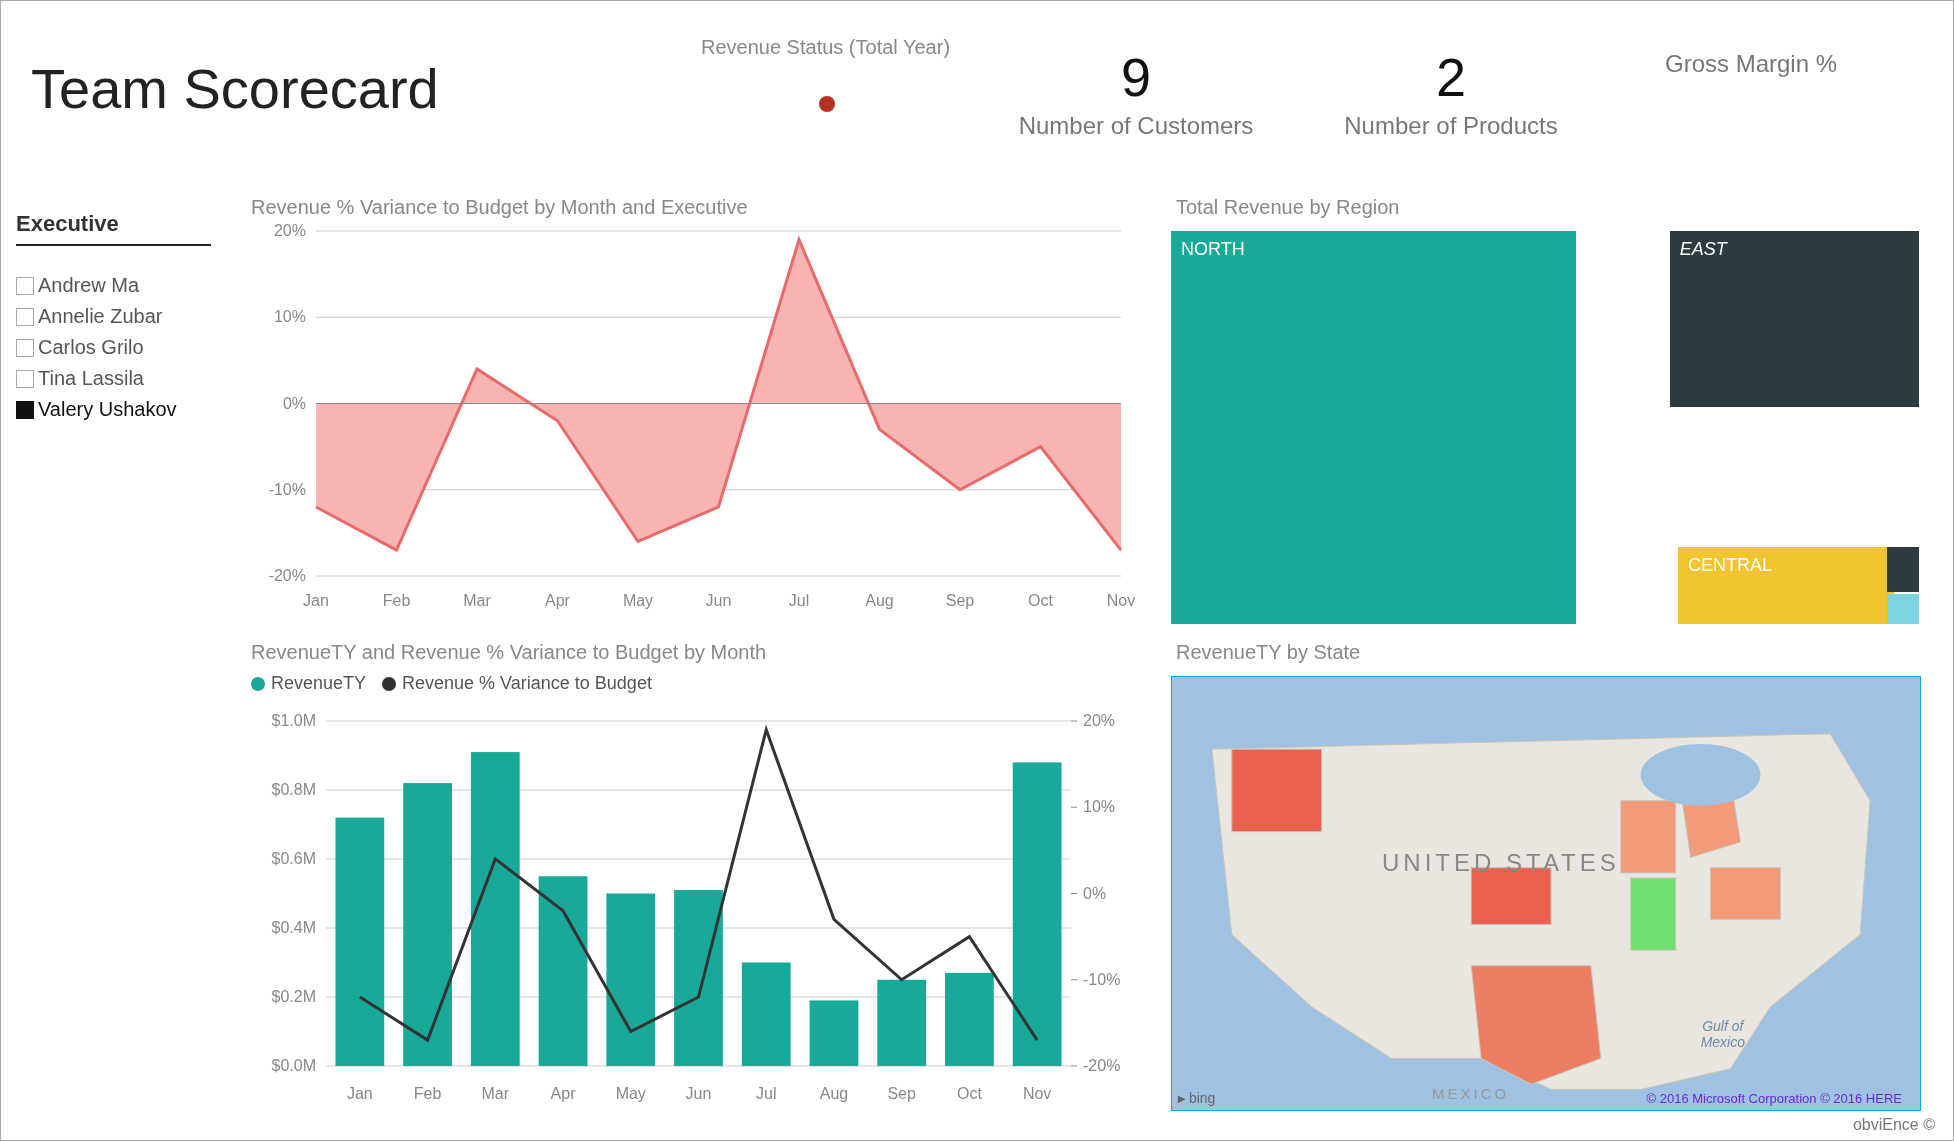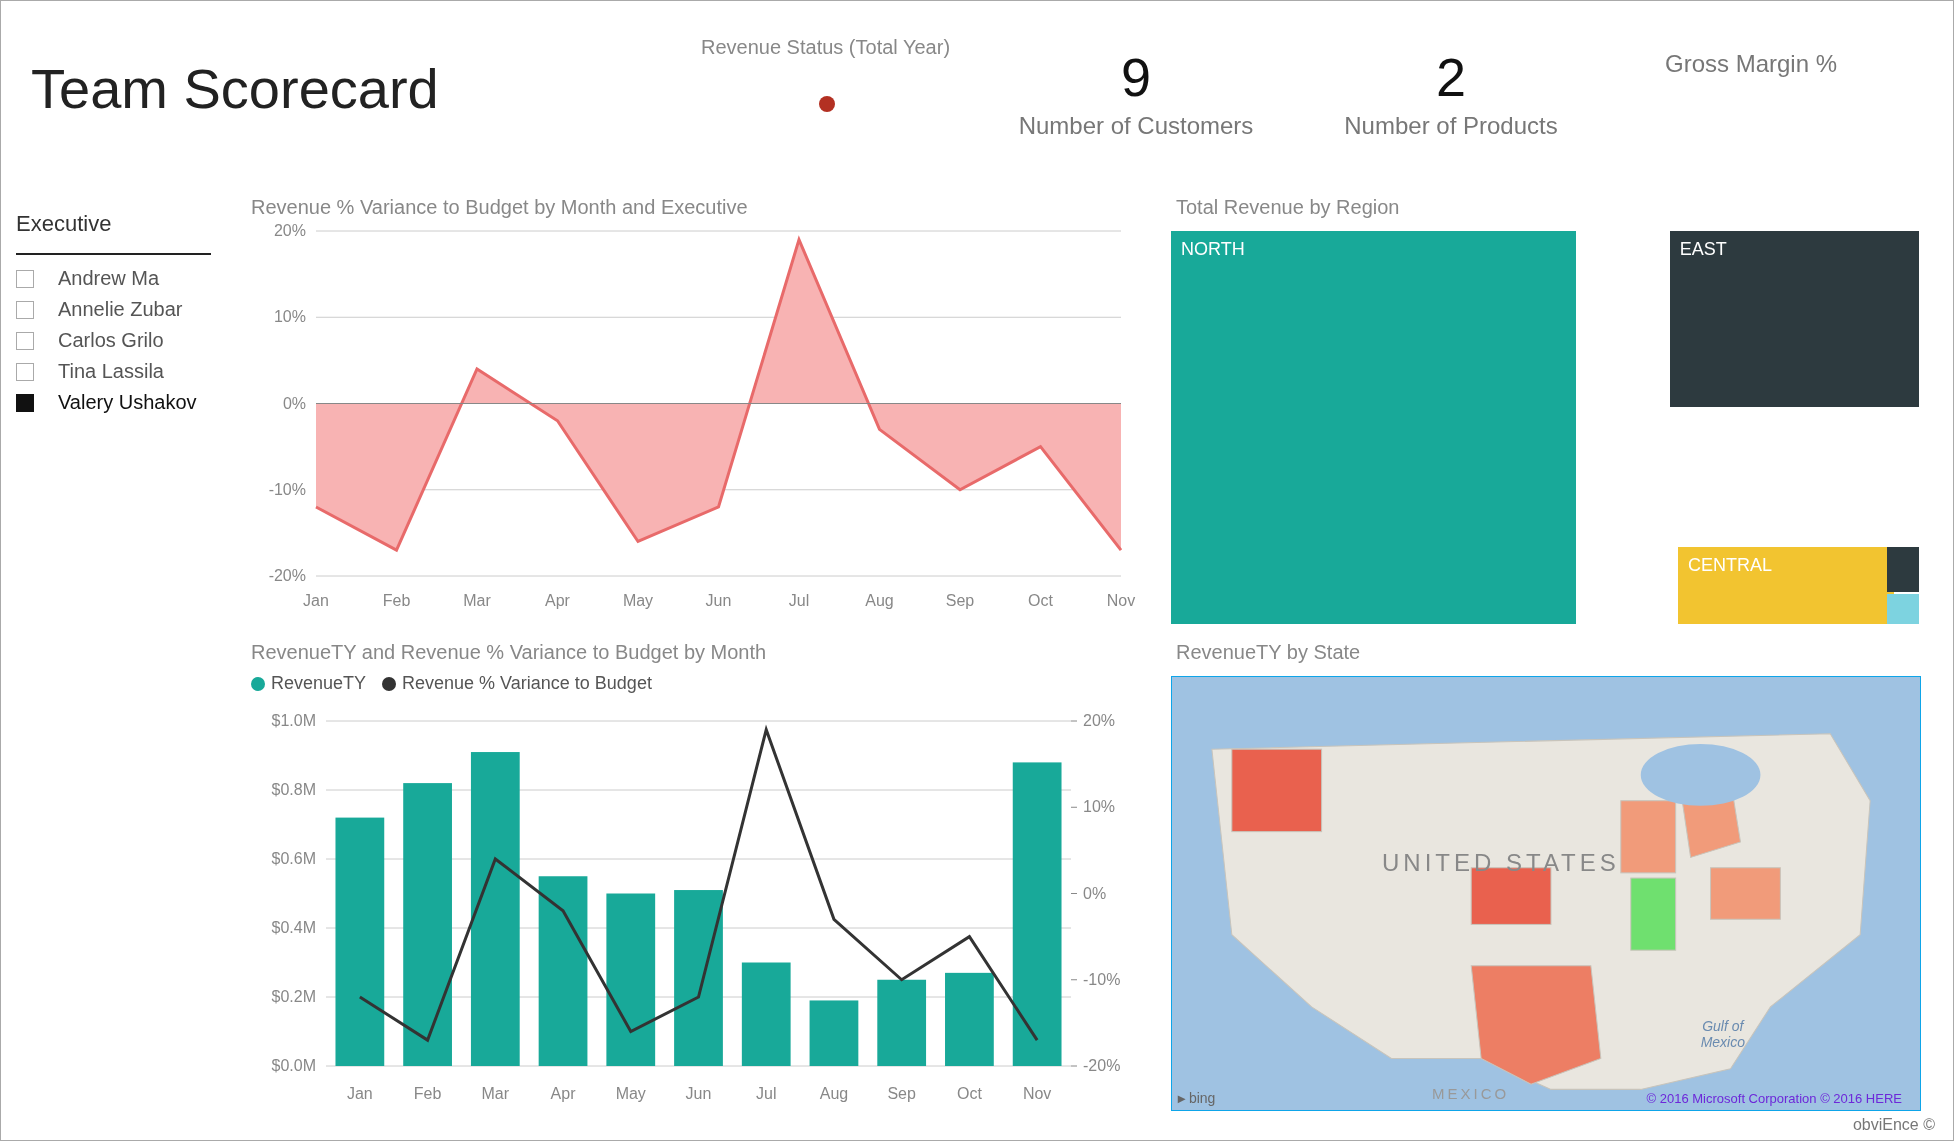--- a/index.html
+++ b/index.html
@@ -28,22 +28,22 @@
   }
   .kpi { position: absolute; top: 45px; text-align: center; }
   .kpi .val { font-size: 54px; font-weight: 400; color: #111; }
   .kpi .lbl { font-size: 24px; color: #777; margin-top: 4px; }
   .kpi-1 { left: 1005px; width: 260px; }
   .kpi-2 { left: 1320px; width: 260px; }
   .kpi-3 { left: 1600px; width: 300px; }
 
   
   .slicer { position: absolute; left: 15px; top: 210px; width: 195px; }
-  .slicer h4 { font-size: 22px; font-weight: 400; border-bottom: 2px solid #222; padding-bottom: 16px; margin-bottom: 8px; }
-  .slicer-item { display:flex; align-items:center; gap:24px; font-size:20px; color:#555; padding:4px 0; cursor:pointer; }
+  .slicer h4 { font-size: 22px; font-weight: 700; border-bottom: 2px solid #222; padding-bottom: 7px; margin-bottom: 24px; }
+  .slicer-item { display:flex; align-items:center; gap:4px; font-size:20px; color:#555; padding:4px 0; cursor:pointer; }
   .slicer-item .chk { width:18px; height:18px; border:1px solid #aaa; display:inline-block; }
   .slicer-item.sel { color:#111; }
   .slicer-item.sel .chk { background:#111; border-color:#111; }
 
   
   .card-title { font-size: 20px; color:#888; position:absolute; }
   .area-chart { position:absolute; left:245px; top:195px; width:895px; height:420px; }
   .combo-chart { position:absolute; left:245px; top:640px; width:895px; height:470px; }
   .treemap { position:absolute; left:1170px; top:195px; width:750px; height:430px; }
   .map-chart { position:absolute; left:1170px; top:640px; width:750px; height:470px; }
@@ -218,21 +218,21 @@
     <rect class="bar" x="563.5727272727273" y="359.45000000000005" width="48.763636363636365" height="65.54999999999995"></rect>
     <rect class="bar" x="631.3000000000001" y="338.75" width="48.763636363636365" height="86.25"></rect>
     <rect class="bar" x="699.0272727272728" y="331.85" width="48.763636363636365" height="93.14999999999998"></rect>
     <rect class="bar" x="766.7545454545456" y="121.4" width="48.763636363636365" height="303.6"></rect>
     <path class="line-dark" d="M 113.86363636363637 356 L 181.59090909090912 399.125 L 249.31818181818184 218 L 317.04545454545456 269.75 L 384.7727272727273 390.5 L 452.50000000000006 356 L 520.2272727272727 88.625 L 587.9545454545455 278.375 L 655.6818181818182 338.75 L 723.409090909091 295.625 L 791.1363636363637 399.125"></path>
   </svg>
 
 <div class="card-title tree-title">Total Revenue by Region</div>
 <div class="treemap" id="treemap">
     <div class="tm-cell tm-north" style="left: 0px; top: 35px; width: 405px; height: 393px;">NORTH</div>
-    <div class="tm-cell tm-east" style="left: 498.75px; top: 35px; width: 249.25px; height: 175.75px;">EAST</div>
+    <div class="tm-cell tm-east" style="left: 498.75px; top: 35px; width: 249.25px; height: 175.75px; font-style: italic;">EAST</div>
     <div class="tm-cell tm-central" style="left: 507px; top: 351px; width: 215.5px; height: 77px;">CENTRAL</div>
     <div class="tm-cell tm-tiny1" style="left: 716.25px; top: 351px; width: 31.75px; height: 45.4px;"></div>
     <div class="tm-cell tm-tiny2" style="left: 716.25px; top: 398.4px; width: 31.75px; height: 29.6px;"></div>
   </div>
 
 <div class="card-title map-title">RevenueTY by State</div>
 <div class="map-chart">
   <div class="map-body">
     <svg viewBox="0 0 750 420" width="100%" height="100%" preserveAspectRatio="none">
 

